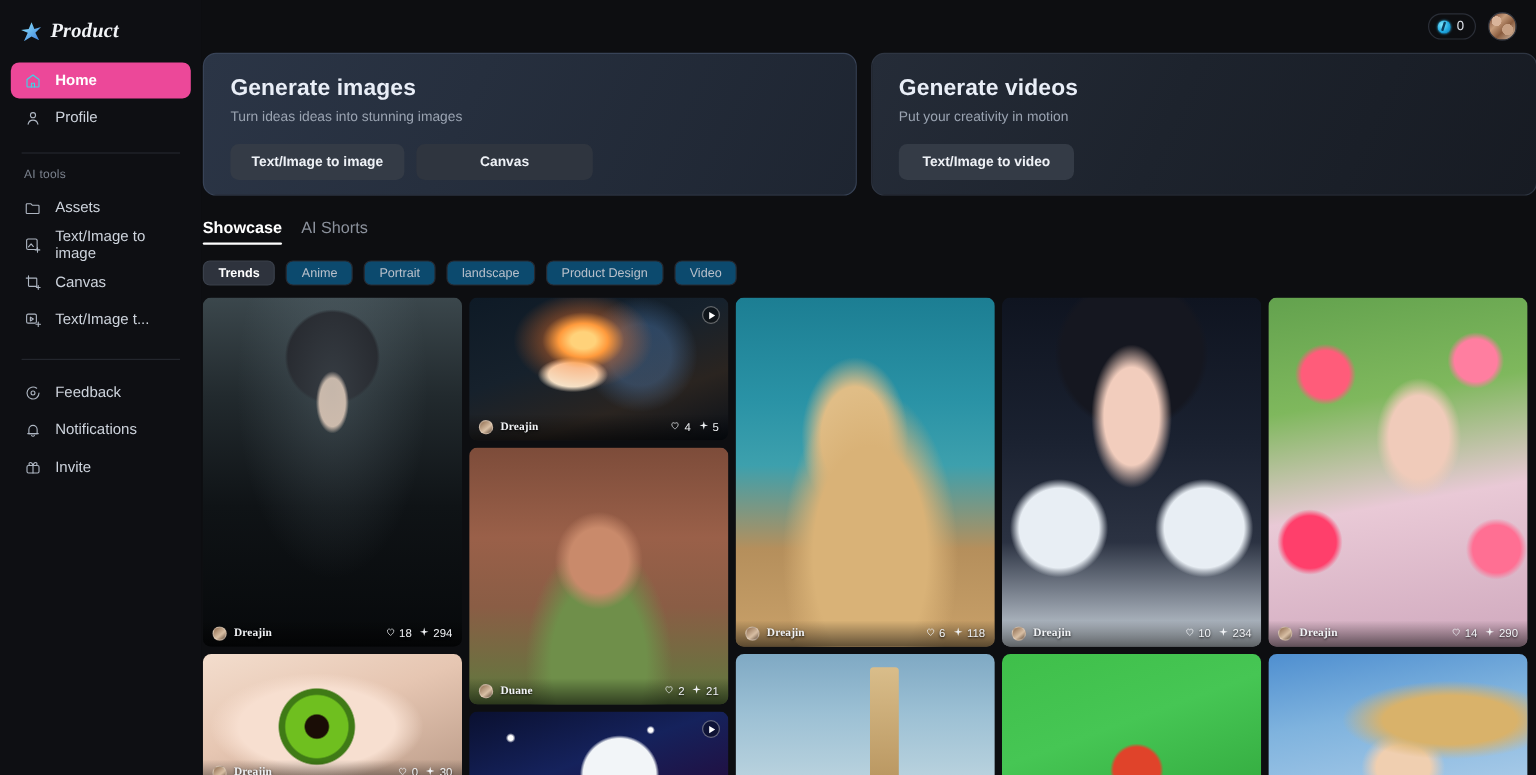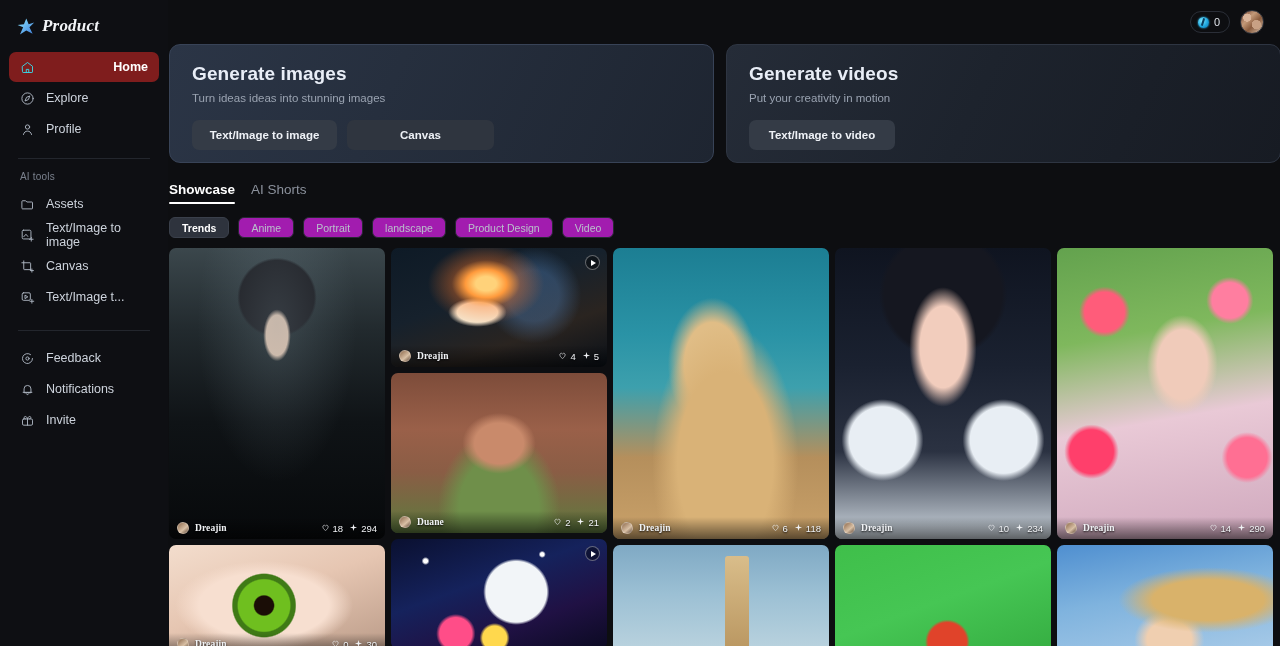--- a/index.html
+++ b/index.html
@@ -28,21 +28,21 @@
     font-style: italic; font-weight: 700;
     font-size: 17px; letter-spacing: .2px;
     color: #f2f4f7;
   }
   .nav-item {
     height: 30px; display: flex; align-items: center; gap: 11px;
     padding: 0 11px; border-radius: 7px; margin-bottom: 1px;
     font-size: 12.5px; color: #cdd3dc; cursor: pointer;
   }
   .nav-item .ico { width: 15px; height: 15px; display:flex; align-items:center; justify-content:center; flex:0 0 15px;}
-  .nav-item.active { background: #7f1d1d; color: #ffffff; font-weight: 600; justify-content: space-between; }
+  .nav-item.active { background: #ec4899; color: #ffffff; font-weight: 600; }
   .nav-item.active .ico svg { stroke: #3ad7e8; }
   .nav-item svg { width: 15px; height: 15px; stroke: #aeb6c2; stroke-width: 1.5; fill: none; stroke-linecap: round; stroke-linejoin: round; }
   .nav-gap-1 { height: 13px; }
   .divider { height: 1px; background: #23262d; margin: 0 9px 0 9px; }
   .section-label {
     font-size: 10px; color: #7b828e; padding: 12px 11px 7px 11px; letter-spacing: .2px;
   }
   .nav-gap-2 { height: 17px; }
 
   
@@ -103,21 +103,21 @@
   .tabs { display: flex; gap: 16px; padding: 19px 0 0 1px; }
   .tab { font-size: 13.5px; color: #8b919c; padding-bottom: 7px; cursor: pointer; position: relative; }
   .tab.active { color: #ffffff; font-weight: 700; }
   .tab.active::after {
     content:""; position:absolute; left:0; right:0; bottom:0; height:2px; background:#ffffff; border-radius:2px;
   }
   .chips { display: flex; gap: 9px; padding: 13px 0 0 1px; }
   .chip {
     height: 21px; padding: 0 12px; border-radius: 6px;
     display:flex; align-items:center; justify-content:center;
-    font-size: 10.5px; color: #b9c0cb; background: #a21caf; border: 1px solid #262a32; cursor: pointer;
+    font-size: 10.5px; color: #b9c0cb; background: #0c4a6e; border: 1px solid #262a32; cursor: pointer;
   }
   .chip.active { background: #2e333d; color: #ffffff; font-weight: 700; border-color:#3a404b; }
 
   
   .grid {
     display: flex; gap: 6px; padding: 10px 12px 0 1px;
   }
   .col { display: flex; flex-direction: column; gap: 6px; }
   .col.c1 { flex: 0 0 216px; }
   .col.c2 { flex: 0 0 216px; }
@@ -264,29 +264,20 @@
     <div class="nav-item active">
       <span class="ico">
         <svg viewBox="0 0 24 24">
             <path d="M4 10l8-6 8 6v9a1 1 0 0 1-1 1H5a1 1 0 0 1-1-1z"></path>
             <path d="M10 20v-5h4v5"></path>
           </svg>
       </span>
       <span>Home</span>
     </div>
 
-    <div class="nav-item">
-      <span class="ico">
-        <svg viewBox="0 0 24 24">
-            <circle cx="12" cy="12" r="9"></circle>
-            <path d="M15.5 8.5l-2.2 5.3-5.3 2.2 2.2-5.3z"></path>
-          </svg>
-      </span>
-      <span>Explore</span>
-    </div>
 
     <div class="nav-item">
       <span class="ico">
         <svg viewBox="0 0 24 24">
             <circle cx="12" cy="8" r="3.4"></circle>
             <path d="M5.5 20c.8-3.6 3.4-5.4 6.5-5.4S17.7 16.4 18.5 20"></path>
           </svg>
       </span>
       <span>Profile</span>
     </div>
@@ -476,21 +467,21 @@
                 <span class="v">4</span>
               </span>
               <span class="stat sp">
                 <span><svg viewBox="0 0 24 24">
                     <path d="M12 2.5l2 7.5 7.5 2-7.5 2-2 7.5-2-7.5L2.5 12l7.5-2z"></path>
                   </svg></span>
                 <span class="v">5</span>
               </span>
             </div>
           </div>
-          <div class="tile" style="height: 160px;">
+          <div class="tile" style="height: 214px;">
             <div class="art a-taj"></div>
             <div class="meta">
               <span class="ava"></span>
               <span class="uname">Duane</span>
               <span class="spacer"></span>
               <span class="stat lk">
                 <span><svg viewBox="0 0 24 24">
                     <path d="M12 20s-7-4.6-7-9.2A3.8 3.8 0 0 1 12 8a3.8 3.8 0 0 1 7 2.8C19 15.4 12 20 12 20z"></path>
                   </svg></span>
                 <span class="v">2</span>

